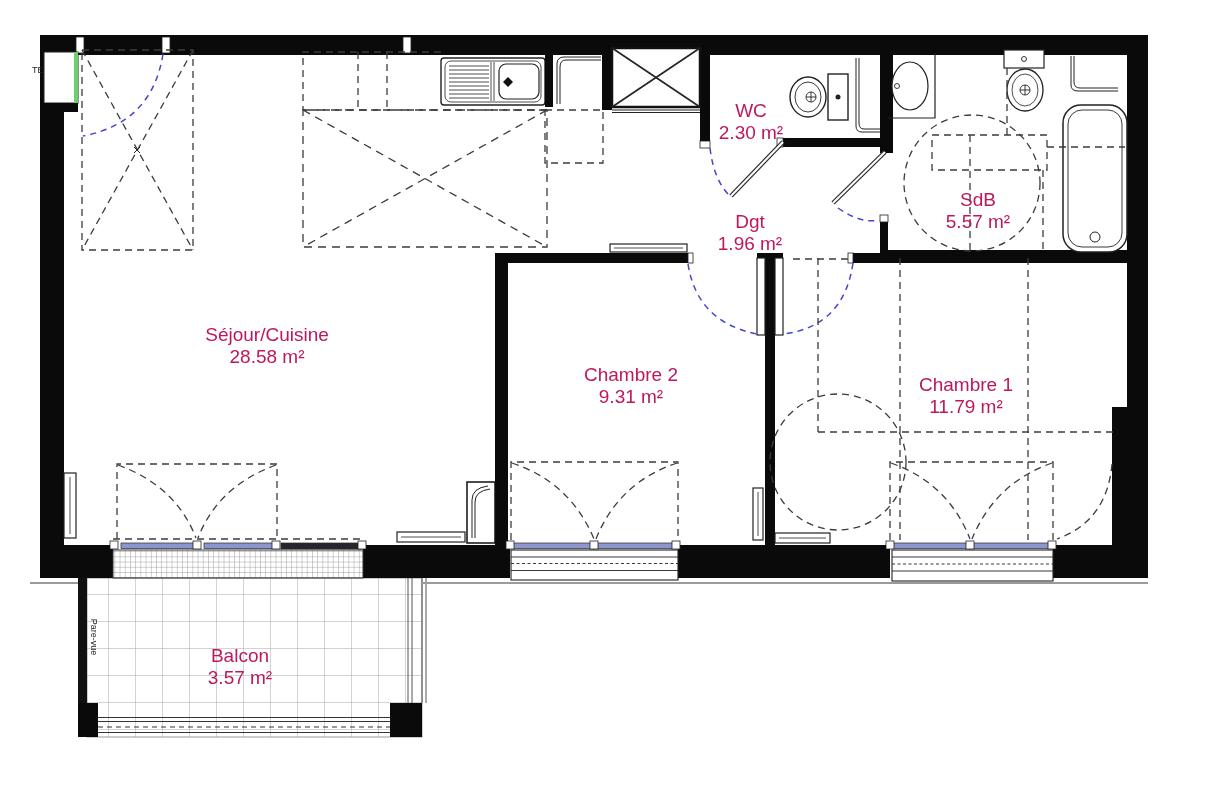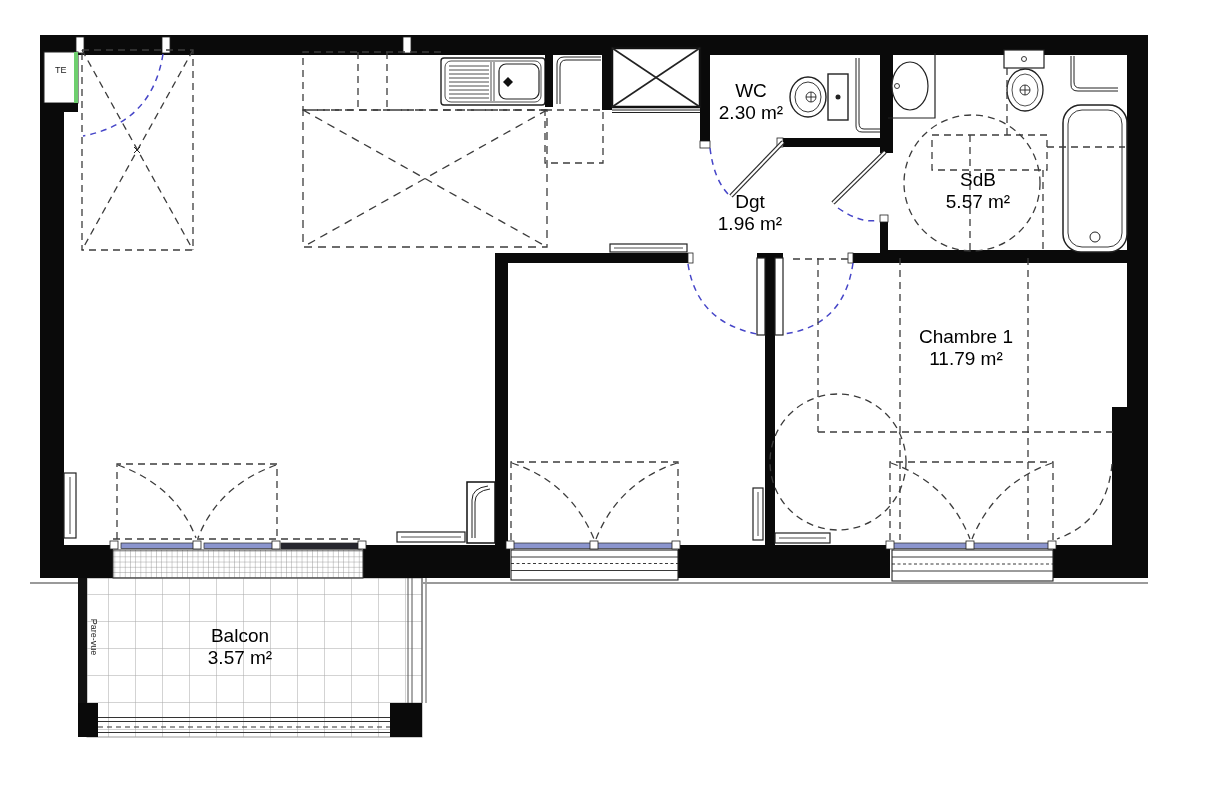--- a/index.html
+++ b/index.html
@@ -1,20 +1,20 @@
 <!DOCTYPE html>
 <html><head>
 <meta charset="utf-8">
 <style>
   html,body{margin:0;padding:0;background:#ffffff;}
   .plan{position:relative;width:1231px;height:800px;background:#ffffff;overflow:hidden;
         font-family:"Liberation Sans",sans-serif;}
   .plan svg{position:absolute;left:0;top:0;}
   .lbl{position:absolute;transform:translate(-50%,-50%);text-align:center;
-       font-size:19px;line-height:1.18;color:#000000;white-space:nowrap;}
+       font-size:19px;line-height:1.18;color:#be185d;white-space:nowrap;margin-top:20px;}
   .small-lbl{position:absolute;font-size:9px;color:#222;white-space:nowrap;}
   .rot{transform:translate(-50%,-50%) rotate(90deg);transform-origin:center;}
 </style>
 </head>
 <body>
 
 <div class="plan">
 <svg width="1231" height="800" viewBox="0 0 1231 800">
   <defs>
     <pattern id="grid27" width="27" height="27" patternUnits="userSpaceOnUse">
@@ -273,36 +273,44 @@
     <path d="M511 557 H678 M511 570.5 H678" stroke="#222" stroke-width="0.9" fill="none"></path>
     <path d="M511 563.5 H678" stroke="#222" stroke-width="0.9" stroke-dasharray="3 2.5" fill="none"></path>
   </g>
   <g>
     <rect x="892" y="550" width="161" height="31" fill="#fff" stroke="#222" stroke-width="1.1"></rect>
     <path d="M892 557 H1053 M892 571 H1053" stroke="#222" stroke-width="0.9" fill="none"></path>
     <path d="M892 564 H1053" stroke="#222" stroke-width="0.9" stroke-dasharray="3 2.5" fill="none"></path>
   </g>
 </svg>
 
-  <div class="lbl" style="left:966px;top:348px">
+  <div class="lbl" style="left:267px;top:326px">
+    <div>Séjour/Cuisine</div>
+    <div>28.58 m²</div>
+  </div>
+  <div class="lbl" style="left:631px;top:366px">
+    <div>Chambre 2</div>
+    <div>9.31 m²</div>
+  </div>
+  <div class="lbl" style="left:966px;top:376px">
     <div>Chambre 1</div>
     <div>11.79 m²</div>
   </div>
   <div class="lbl" style="left:751px;top:102px">
     <div>WC</div>
     <div>2.30 m²</div>
   </div>
   <div class="lbl" style="left:750px;top:213px">
     <div>Dgt</div>
     <div>1.96 m²</div>
   </div>
   <div class="lbl" style="left:978px;top:191px">
     <div>SdB</div>
     <div>5.57 m²</div>
   </div>
   <div class="lbl" style="left:240px;top:647px">
     <div>Balcon</div>
     <div>3.57 m²</div>
   </div>
 
-  <div class="small-lbl" style="left:55px;top:65px">TE</div>
+  <div class="small-lbl" style="left:32px;top:65px">TE</div>
   <div class="small-lbl rot" style="left:94px;top:637px">Pare-vue</div>
 </div>
 
 </body></html>

